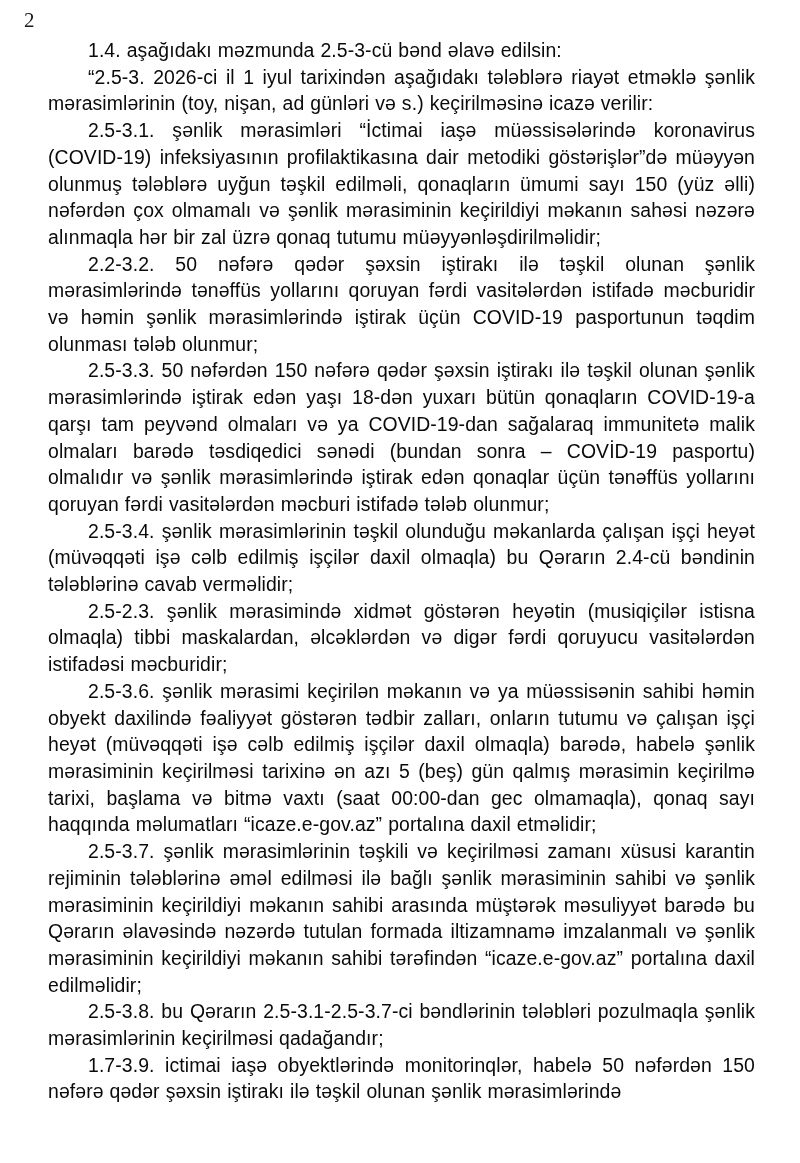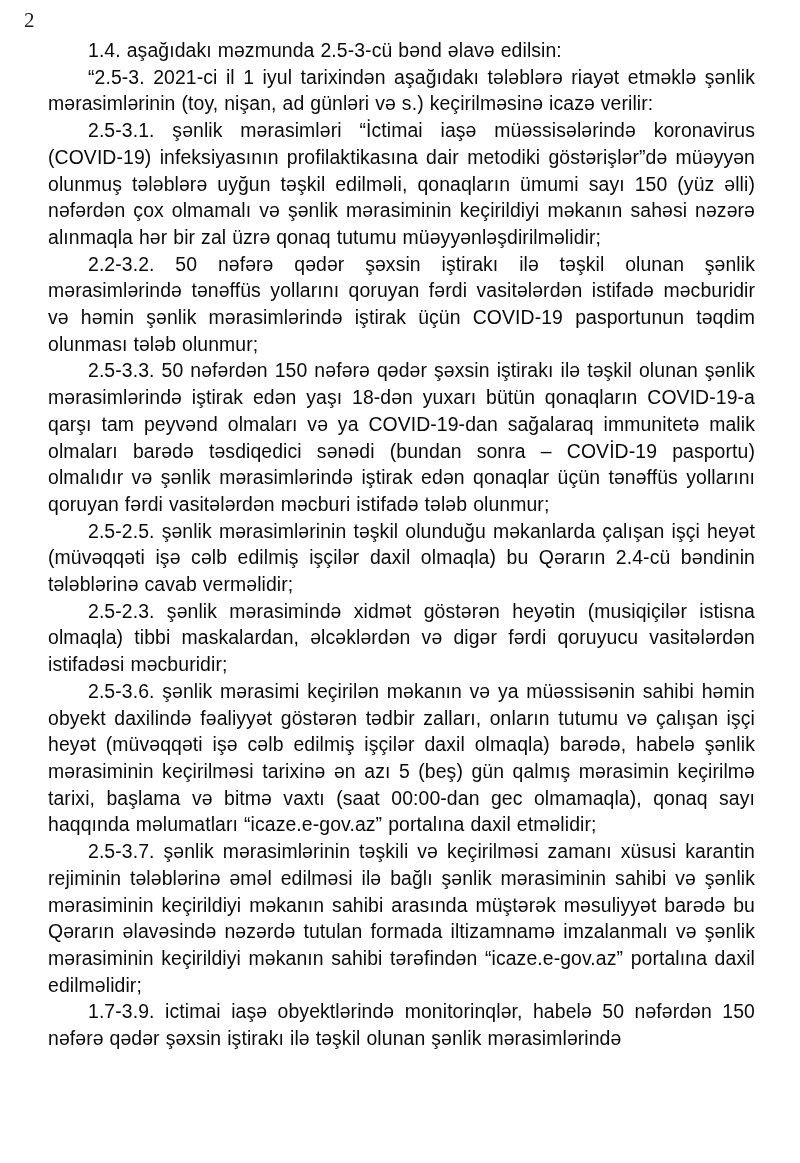--- a/index.html
+++ b/index.html
@@ -43,23 +43,24 @@
   }
 </style>
 </head>
 <body>
 
 <div class="page">
   <div class="page-number">2</div>
 
   <div class="content">
     <p>1.4. aşağıdakı məzmunda 2.5-3-cü bənd əlavə edilsin:</p>
-    <p>“2.5-3. 2021-ci il 1 iyul tarixindən aşağıdakı tələblərə riayət etməklə şənlik mərasimlərinin (toy, nişan, ad günləri və s.) keçirilməsinə icazə verilir:</p>
+    <p>“2.5-3. 2026-ci il 1 iyul tarixindən aşağıdakı tələblərə riayət etməklə şənlik mərasimlərinin (toy, nişan, ad günləri və s.) keçirilməsinə icazə verilir:</p>
     <p>2.5-3.1. şənlik mərasimləri “İctimai iaşə müəssisələrində koronavirus (COVID-19) infeksiyasının profilaktikasına dair metodiki göstərişlər”də müəyyən olunmuş tələblərə uyğun təşkil edilməli, qonaqların ümumi sayı 150 (yüz əlli) nəfərdən çox olmamalı və şənlik mərasiminin keçirildiyi məkanın sahəsi nəzərə alınmaqla hər bir zal üzrə qonaq tutumu müəyyənləşdirilməlidir;</p>
     <p>2.2-3.2. 50 nəfərə qədər şəxsin iştirakı ilə təşkil olunan şənlik mərasimlərində tənəffüs yollarını qoruyan fərdi vasitələrdən istifadə məcburidir və həmin şənlik mərasimlərində iştirak üçün COVID-19 pasportunun təqdim olunması tələb olunmur;</p>
     <p>2.5-3.3. 50 nəfərdən 150 nəfərə qədər şəxsin iştirakı ilə təşkil olunan şənlik mərasimlərində iştirak edən yaşı 18-dən yuxarı bütün qonaqların COVID-19-a qarşı tam peyvənd olmaları və ya COVID-19-dan sağalaraq immunitetə malik olmaları barədə təsdiqedici sənədi (bundan sonra – COVİD-19 pasportu) olmalıdır və şənlik mərasimlərində iştirak edən qonaqlar üçün tənəffüs yollarını qoruyan fərdi vasitələrdən məcburi istifadə tələb olunmur;</p>
-    <p>2.5-2.5. şənlik mərasimlərinin təşkil olunduğu məkanlarda çalışan işçi heyət (müvəqqəti işə cəlb edilmiş işçilər daxil olmaqla) bu Qərarın 2.4-cü bəndinin tələblərinə cavab verməlidir;</p>
+    <p>2.5-3.4. şənlik mərasimlərinin təşkil olunduğu məkanlarda çalışan işçi heyət (müvəqqəti işə cəlb edilmiş işçilər daxil olmaqla) bu Qərarın 2.4-cü bəndinin tələblərinə cavab verməlidir;</p>
     <p>2.5-2.3. şənlik mərasimində xidmət göstərən heyətin (musiqiçilər istisna olmaqla) tibbi maskalardan, əlcəklərdən və digər fərdi qoruyucu vasitələrdən istifadəsi məcburidir;</p>
     <p>2.5-3.6. şənlik mərasimi keçirilən məkanın və ya müəssisənin sahibi həmin obyekt daxilində fəaliyyət göstərən tədbir zalları, onların tutumu və çalışan işçi heyət (müvəqqəti işə cəlb edilmiş işçilər daxil olmaqla) barədə, habelə şənlik mərasiminin keçirilməsi tarixinə ən azı 5 (beş) gün qalmış mərasimin keçirilmə tarixi, başlama və bitmə vaxtı (saat 00:00-dan gec olmamaqla), qonaq sayı haqqında məlumatları “icaze.e-gov.az” portalına daxil etməlidir;</p>
     <p>2.5-3.7. şənlik mərasimlərinin təşkili və keçirilməsi zamanı xüsusi karantin rejiminin tələblərinə əməl edilməsi ilə bağlı şənlik mərasiminin sahibi və şənlik mərasiminin keçirildiyi məkanın sahibi arasında müştərək məsuliyyət barədə bu Qərarın əlavəsində nəzərdə tutulan formada iltizamnamə imzalanmalı və şənlik mərasiminin keçirildiyi məkanın sahibi tərəfindən “icaze.e-gov.az” portalına daxil edilməlidir;</p>
+    <p>2.5-3.8. bu Qərarın 2.5-3.1-2.5-3.7-ci bəndlərinin tələbləri pozulmaqla şənlik mərasimlərinin keçirilməsi qadağandır;</p>
     <p>1.7-3.9. ictimai iaşə obyektlərində monitorinqlər, habelə 50 nəfərdən 150 nəfərə qədər şəxsin iştirakı ilə təşkil olunan şənlik mərasimlərində</p>
   </div>
 </div>
 
 </body></html>

